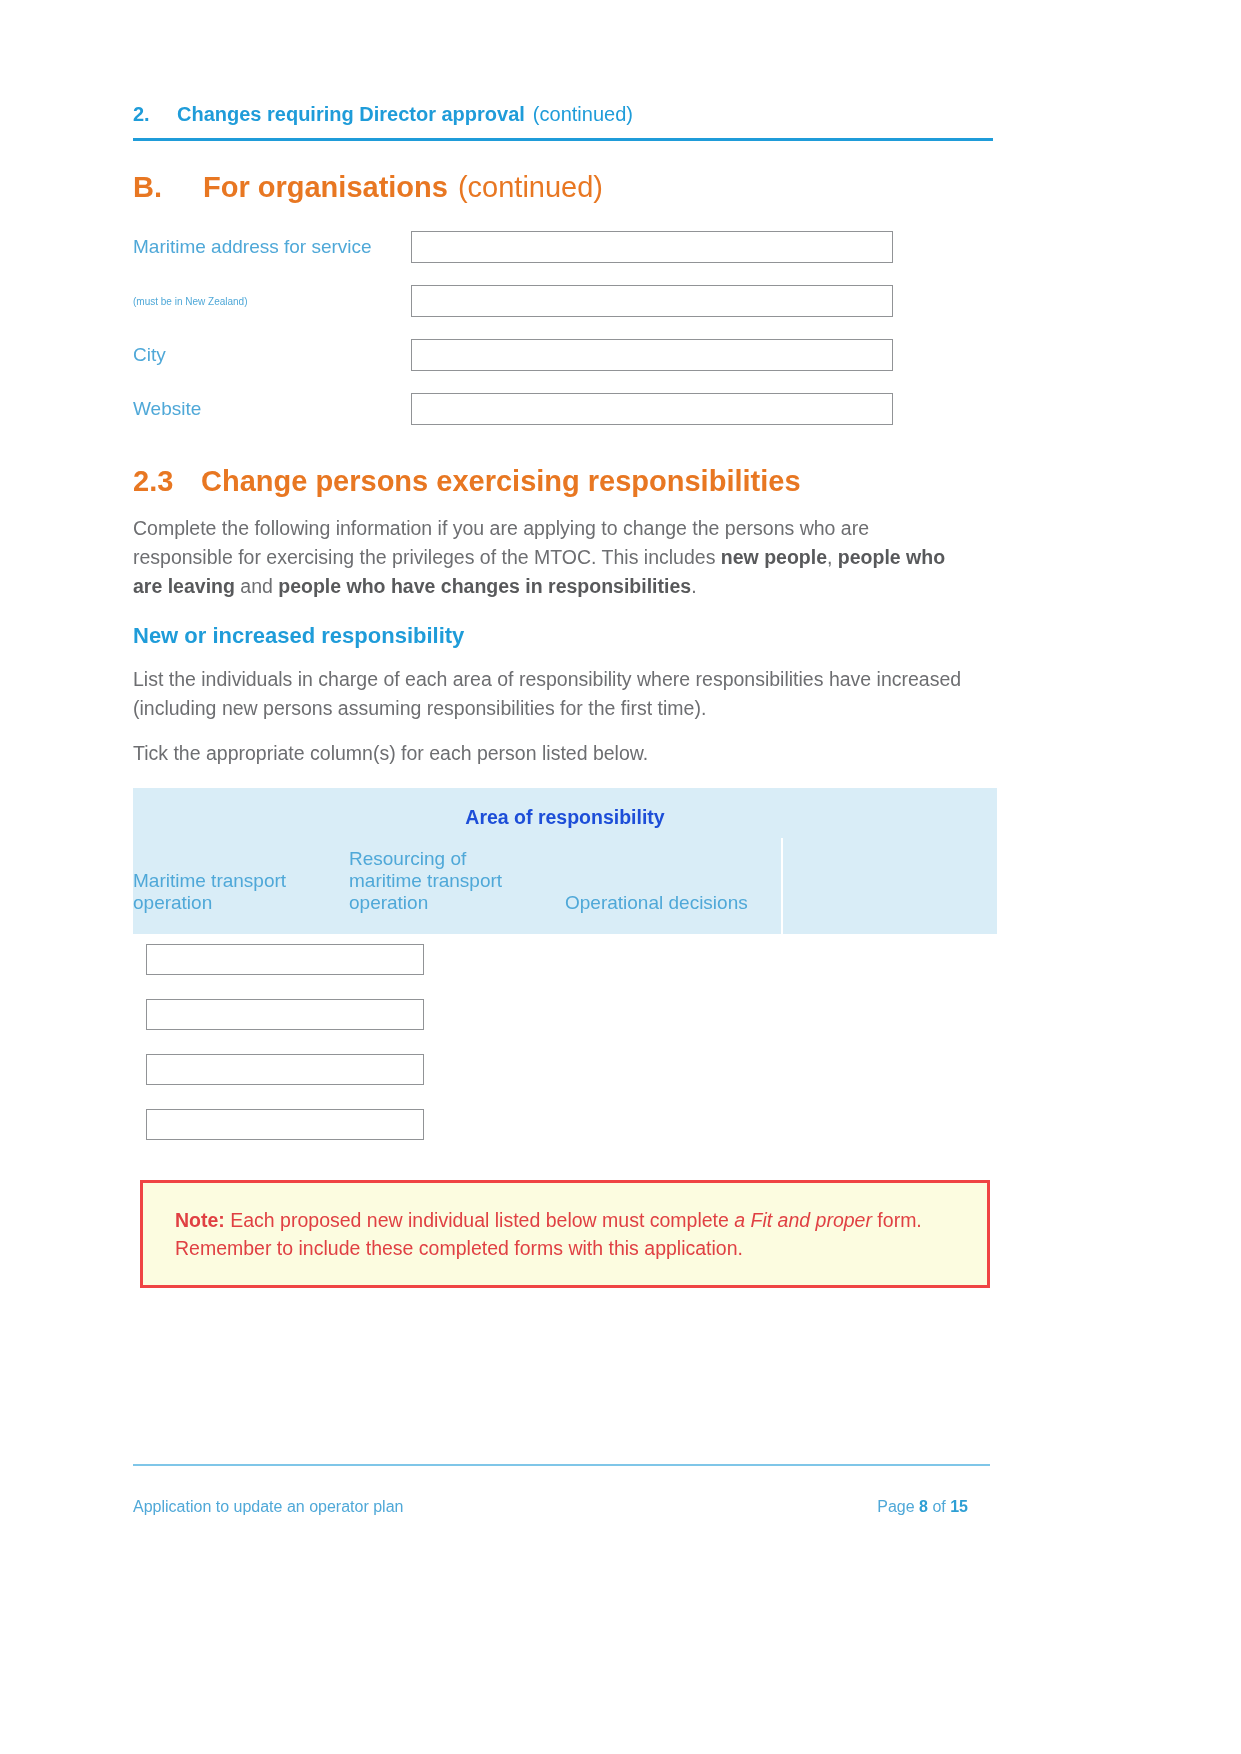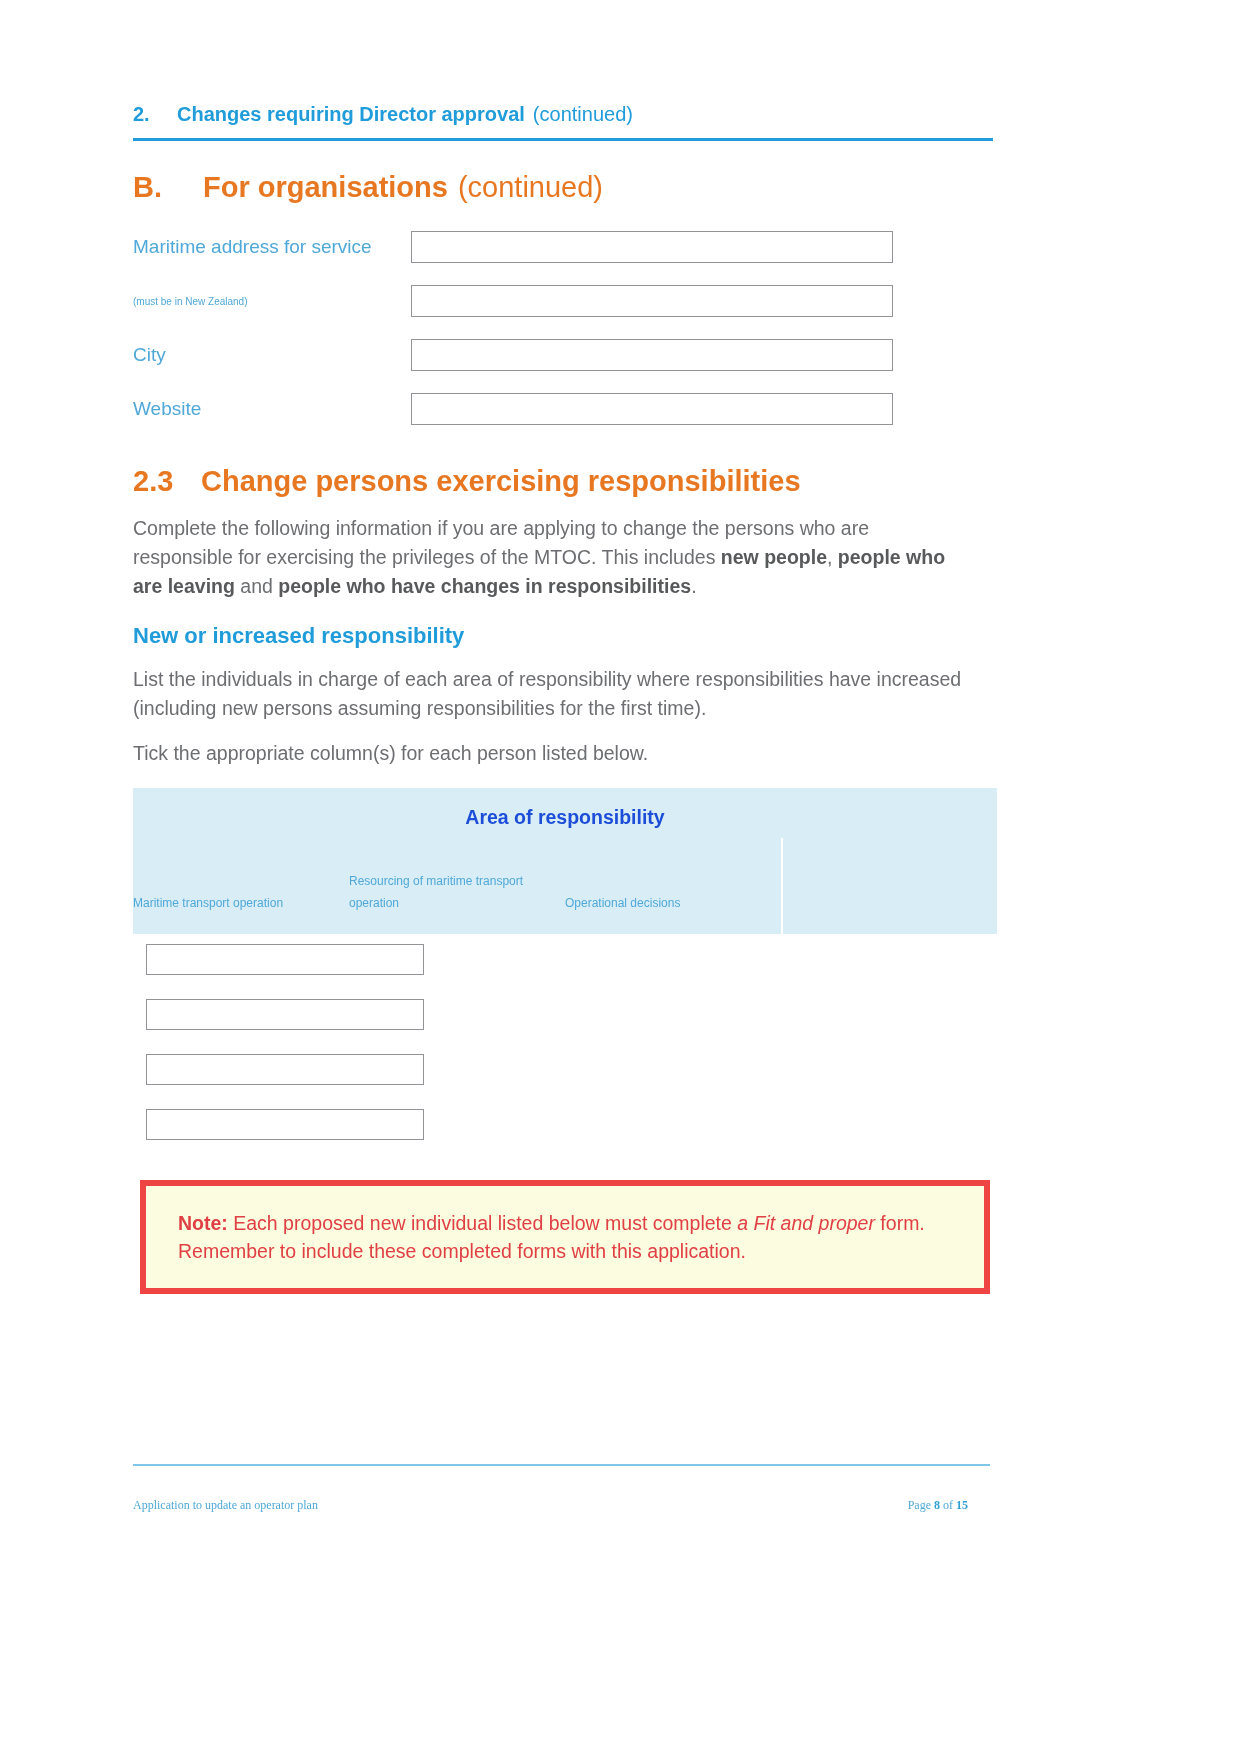--- a/index.html
+++ b/index.html
@@ -45,41 +45,41 @@
   
   .resp-table { margin-top:20px; width:864px; }
   .thead { background:#D9EDF7; display:flex; height:146px; position:relative; }
   .thead-left { width:306px; padding:20px 10px 0 13px; }
   .name-head { color:#414042; font-size:19.5px; font-weight:bold; line-height:27px; }
   .name-note { color:#4FA8D8; font-size:13.5px; line-height:22px; margin-top:12px; padding-left:8px; width:250px; }
   .thead-right { flex:1; display:flex; flex-direction:column; position:relative; }
   .area-title { text-align:center; color:#1d4ed8; font-size:19.5px;
     font-weight:bold; padding-top:18px; }
   .subcols { flex:1; display:flex; align-items:flex-end; padding-bottom:20px; }
-  .subcol { width:25%; color:#4FA8D8; font-size:12px; line-height:22px;
+  .subcol { width:25%; color:#4FA8D8; font-size:19px; line-height:22px;
     padding-right:22px; }
   .col-divider { position:absolute; left:75%; top:50px; bottom:0; width:2px; background:#ffffff; }
 
   .name-rows { margin-top:10px; }
   .name-row { margin-bottom:24px; }
   .name-input { width:278px; height:31px; border:1px solid #919396;
     margin-left:13px; background:#fff; font-size:16px; color:#414042; padding:0 8px; }
 
   
   .note-box { margin-top:40px; margin-left:7px; width:850px;
-    border:6px solid #ef4444; background:#FCFCE0; padding:23px 32px;
+    border:3px solid #ef4444; background:#FCFCE0; padding:23px 32px;
     color:#E04043; font-size:19.5px; line-height:28px; }
   .note-box .note-label { font-weight:bold; }
   .note-box .it { font-style:italic; }
 
   
   .footer-rule { position:absolute; left:133px; width:857px; top:1464px;
     border-top:2px solid #7FC6E8; }
   .footer { position:absolute; left:133px; width:857px; top:1498px;
-    display:flex; justify-content:space-between; color:#4FA8D8; font-size:12px;font-family:Liberation Serif, serif; }
+    display:flex; justify-content:space-between; color:#4FA8D8; font-size:16px; }
   .footer .pg { padding-right:22px; }
   .footer b { color:#2E9FD4; }
 </style>
 </head>
 <body>
 
 <div class="page">
   <div class="content">
 
     <div class="sec-header">

